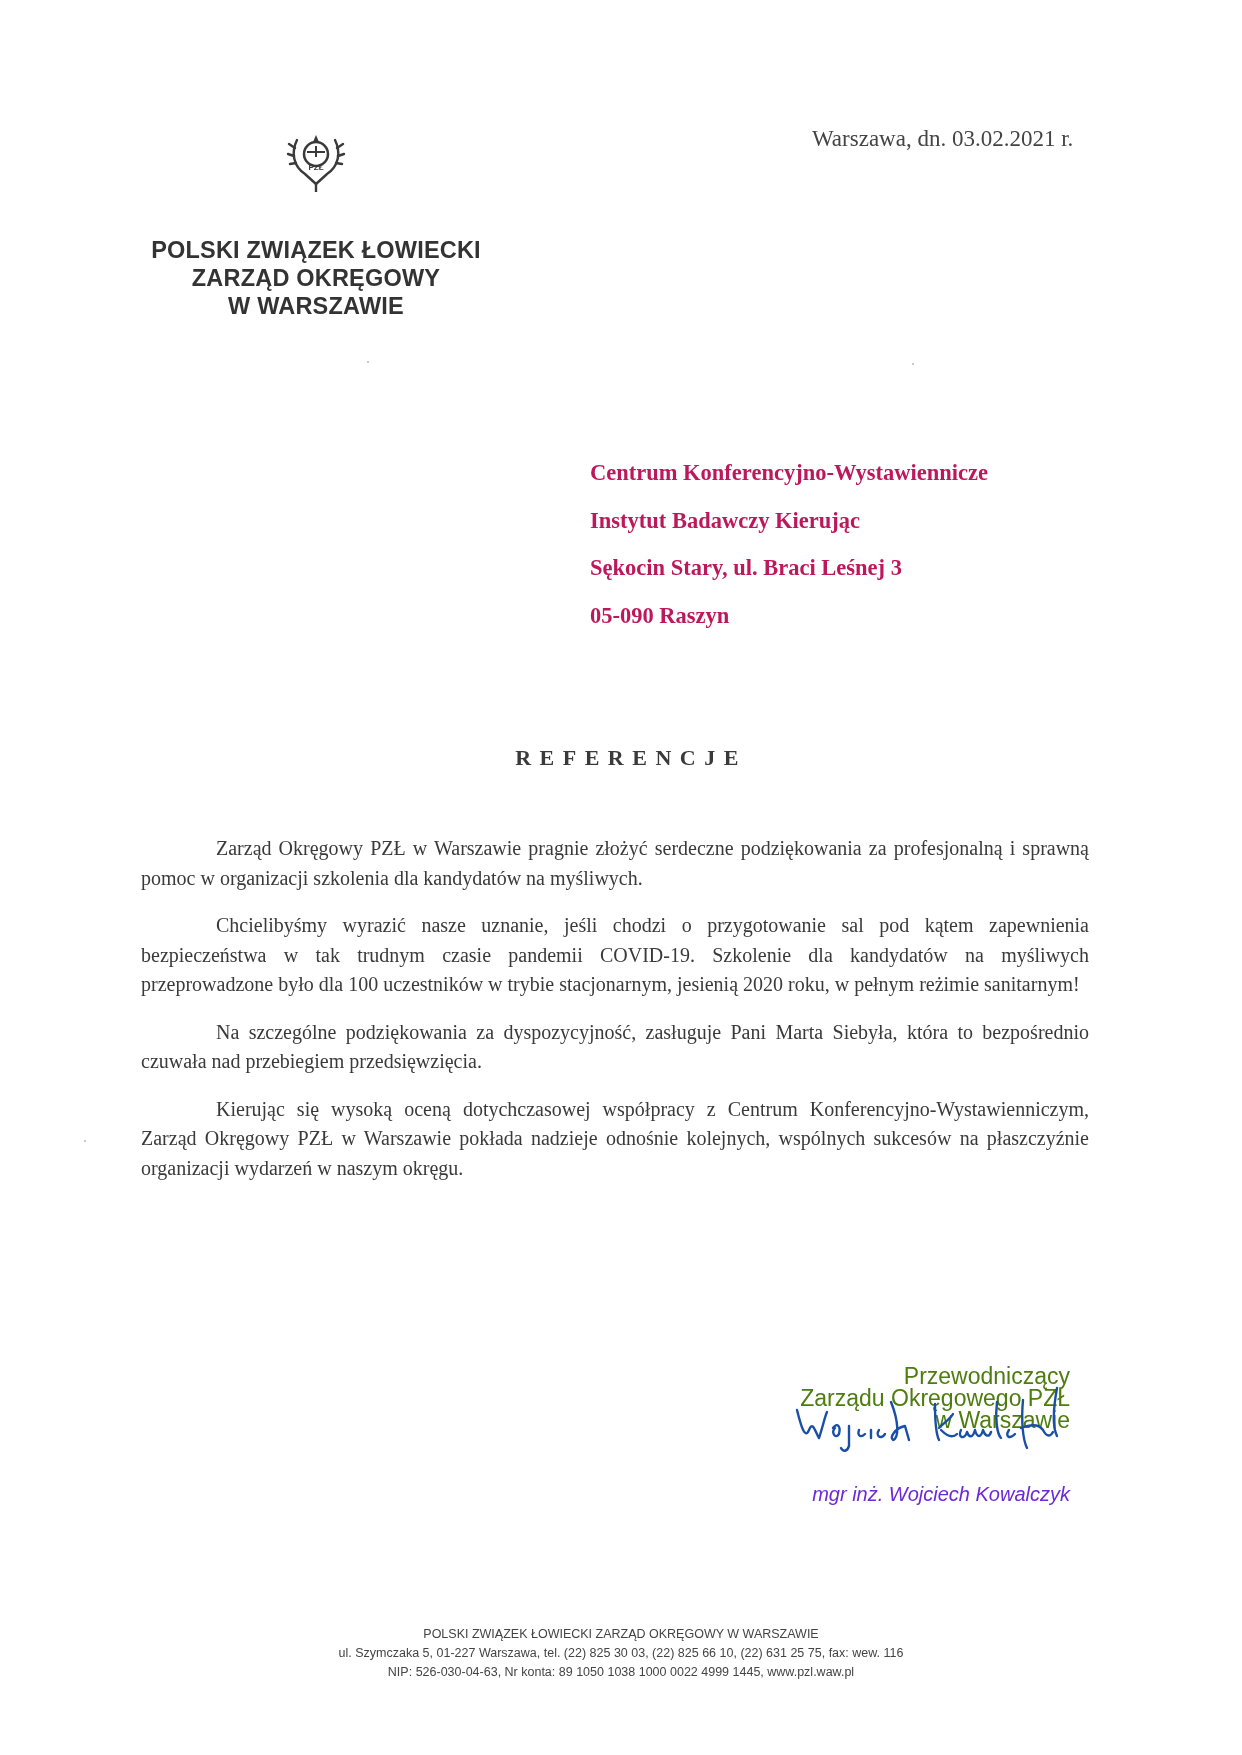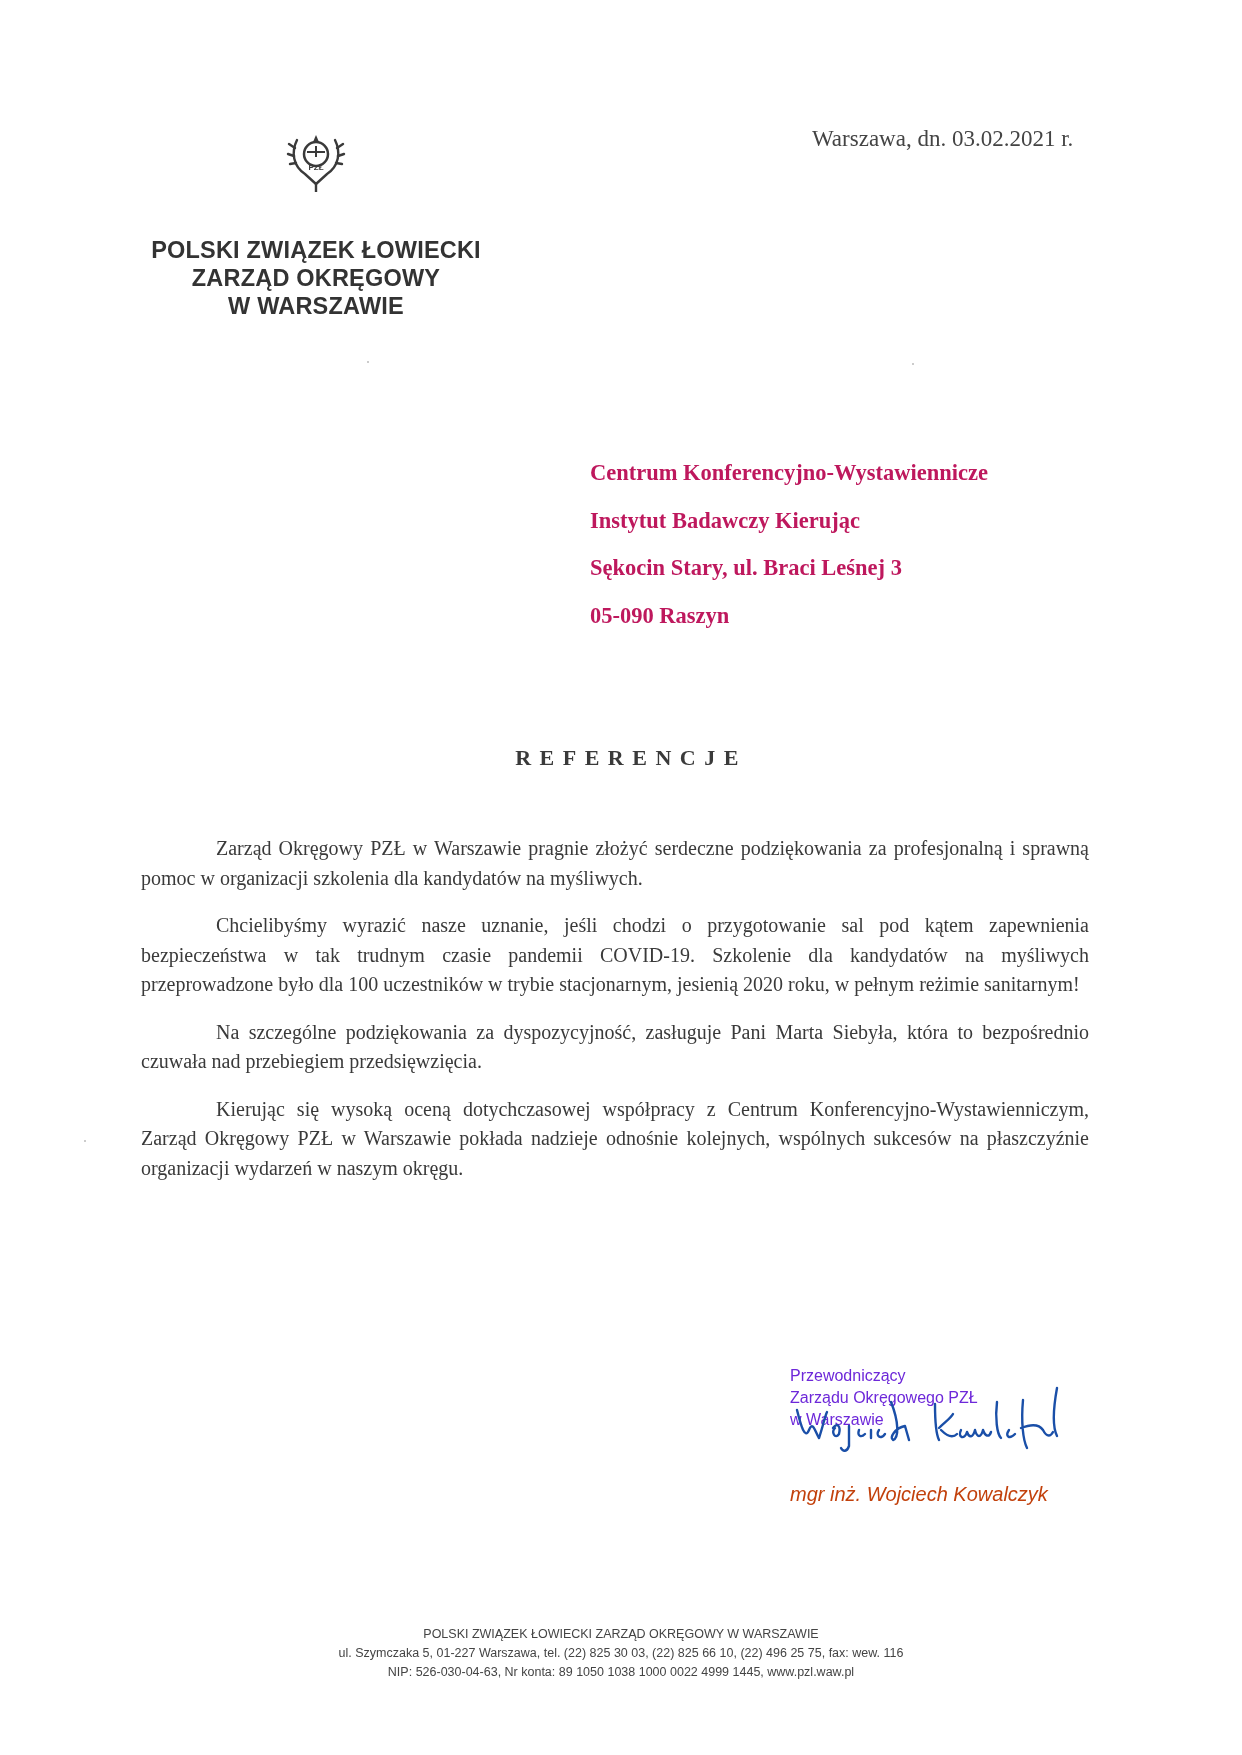--- a/index.html
+++ b/index.html
@@ -16,24 +16,24 @@
     #recipient { position: absolute; left: 590px; top: 460px; font-weight: bold; font-size: 22.5px; color: #be185d; }
     #recipient div { height: 47.5px; }
 
     #title { position: absolute; left: 0; width: 1242px; top: 745px; text-align: center; font-weight: bold;
              font-size: 22px; letter-spacing: 8.5px; color: #3a3a3a; padding-left: 10px; }
 
     #body { position: absolute; left: 141px; top: 834px; width: 948px; font-size: 20px; line-height: 29.5px;
             color: #3a3a3a; text-align: justify; }
     #body p { margin: 0 0 18px 0; text-indent: 75px; }
 
-    #sig-block { position: absolute; left: 790px; top: 1325px; width: 280px; text-align: left;
-                 color: #6d28d9; font-size: 16px; line-height: 22px; }
-    #sig-name { position: absolute; left: 790px; top: 1443px; width: 280px; text-align: left;
-                color: #c2410c; font-style: italic; font-size: 20px; }
+    #sig-block { position: absolute; left: 790px; top: 1325px; width: 280px; text-align: right;
+                 color: #4d7c0f; font-size: 23px; line-height: 22px; }
+    #sig-name { position: absolute; left: 790px; top: 1443px; width: 280px; text-align: right;
+                color: #6d28d9; font-style: italic; font-size: 20px; }
     #signature { position: absolute; left: 795px; top: 1382px; width: 280px; height: 72px; }
 
     #footer { position: absolute; left: 0; width: 1242px; top: 1585px; text-align: center; color: #444;
               font-size: 12.5px; line-height: 19px; }
 
     .speck { position: absolute; width: 2px; height: 2px; background: #ccc; }
   </style>
 </head>
 <body>
 
@@ -100,19 +100,19 @@
     <path d="M214 48 C210 54 214 58 220 52"></path>
     <path d="M228 18 C226 40 228 58 232 66 M226 46 C236 42 244 42 248 48 C252 56 256 54 258 50"></path>
     <path d="M262 6 C258 28 258 46 262 54"></path>
   </g>
 </svg>
 
 <div id="sig-name" class="sans">mgr inż. Wojciech Kowalczyk</div>
 
 <div id="footer" class="sans">
   <div>POLSKI ZWIĄZEK ŁOWIECKI ZARZĄD OKRĘGOWY W WARSZAWIE</div>
-  <div>ul. Szymczaka 5, 01-227 Warszawa, tel. (22) 825 30 03, (22) 825 66 10, (22) 496 25 75, fax: wew. 116</div>
+  <div>ul. Szymczaka 5, 01-227 Warszawa, tel. (22) 825 30 03, (22) 825 66 10, (22) 631 25 75, fax: wew. 116</div>
   <div>NIP: 526-030-04-63, Nr konta: 89 1050 1038 1000 0022 4999 1445, www.pzl.waw.pl</div>
 </div>
 
 <div class="speck" style="left:367px;top:361px;"></div>
 <div class="speck" style="left:912px;top:363px;"></div>
 <div class="speck" style="left:84px;top:1140px;"></div>
 
 </body></html>

